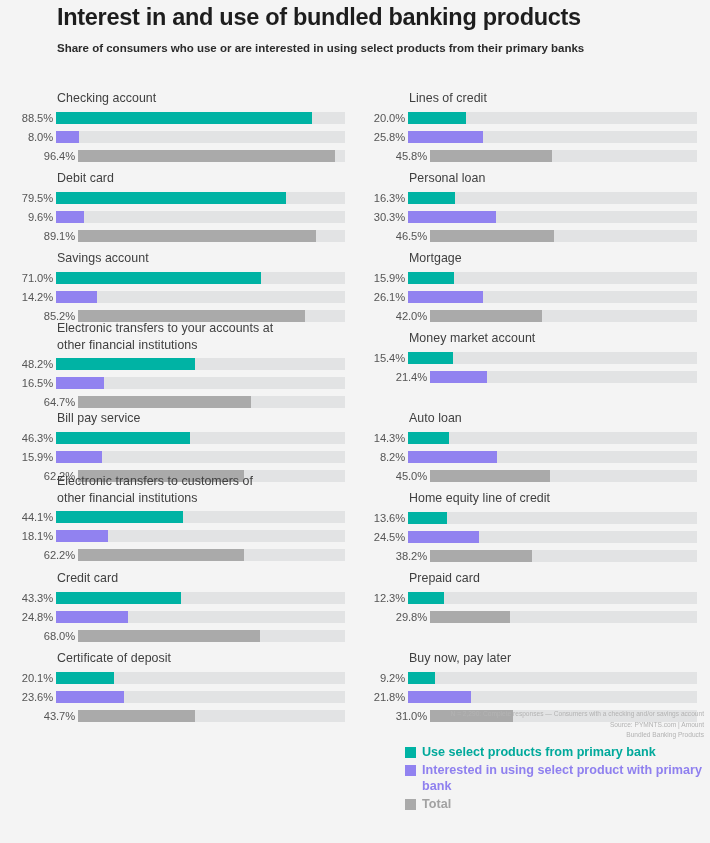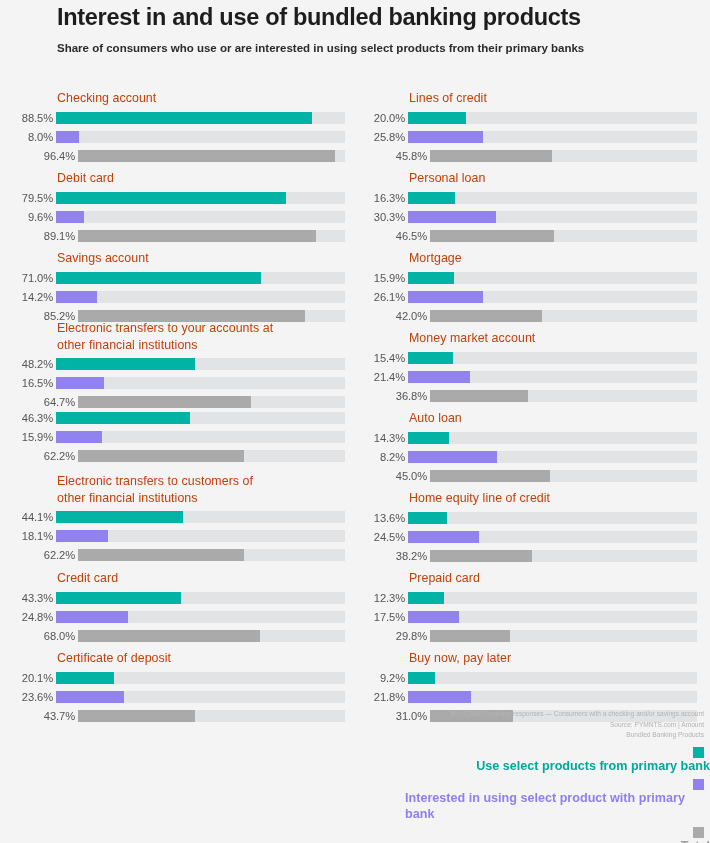--- a/index.html
+++ b/index.html
@@ -53,21 +53,21 @@
     width: 345px;
   }
   .col-left  { left: 0px; }
   .col-right { left: 352px; }
 
   .group {
     position: relative;
   }
   .group-label {
     font-size: 12.4px;
-    color: #c2410c;
+    color: #404040;
     line-height: 1.34;
     margin: 0 0 3px 0;
     padding-left: 57px;
     white-space: pre-line;
     letter-spacing: 0.05px;
   }
   .row {
     display: flex;
     align-items: center;
     height: 16px;
@@ -112,23 +112,22 @@
     line-height: 1.62;
   }
   .legend {
     position: absolute;
     left: 405px;
     top: 744px;
     width: 305px;
   }
   .legend-item {
     display: flex;
-    align-items: flex-end;
+    align-items: flex-start;
     margin-bottom: 1px;
-    flex-direction: column;
   }
   .legend-swatch {
     width: 11px;
     height: 11px;
     flex: 0 0 11px;
     margin-top: 3px;
     margin-right: 6px;
   }
   .legend-text {
     font-size: 12.6px;
@@ -231,20 +230,21 @@
             </div>
           </div>
           <div class="row">
             <div class="row-value">64.7%</div>
             <div class="track">
               <div class="fill total" style="width: 64.7%;"></div>
             </div>
           </div>
         </div>
         <div class="group" style="position: absolute; top: 320px; left: 0px; right: 0px;">
+          <div class="group-label">Bill pay service</div>
           <div class="row">
             <div class="row-value">46.3%</div>
             <div class="track">
               <div class="fill use" style="width: 46.3%;"></div>
             </div>
           </div>
           <div class="row">
             <div class="row-value">15.9%</div>
             <div class="track">
               <div class="fill interest" style="width: 15.9%;"></div>
@@ -393,26 +393,20 @@
             <div class="track">
               <div class="fill use" style="width: 15.4%;"></div>
             </div>
           </div>
           <div class="row">
             <div class="row-value">21.4%</div>
             <div class="track">
               <div class="fill interest" style="width: 21.4%;"></div>
             </div>
           </div>
-          <div class="row">
-            <div class="row-value">36.8%</div>
-            <div class="track">
-              <div class="fill total" style="width: 36.8%;"></div>
-            </div>
-          </div>
         </div>
         <div class="group" style="position: absolute; top: 320px; left: 0px; right: 0px;">
           <div class="group-label">Auto loan</div>
           <div class="row">
             <div class="row-value">14.3%</div>
             <div class="track">
               <div class="fill use" style="width: 14.3%;"></div>
             </div>
           </div>
           <div class="row">
@@ -448,26 +442,20 @@
               <div class="fill total" style="width: 38.2%;"></div>
             </div>
           </div>
         </div>
         <div class="group" style="position: absolute; top: 480px; left: 0px; right: 0px;">
           <div class="group-label">Prepaid card</div>
           <div class="row">
             <div class="row-value">12.3%</div>
             <div class="track">
               <div class="fill use" style="width: 12.3%;"></div>
-            </div>
-          </div>
-          <div class="row">
-            <div class="row-value">17.5%</div>
-            <div class="track">
-              <div class="fill interest" style="width: 17.5%;"></div>
             </div>
           </div>
           <div class="row">
             <div class="row-value">29.8%</div>
             <div class="track">
               <div class="fill total" style="width: 29.8%;"></div>
             </div>
           </div>
         </div>
         <div class="group" style="position: absolute; top: 560px; left: 0px; right: 0px;">

